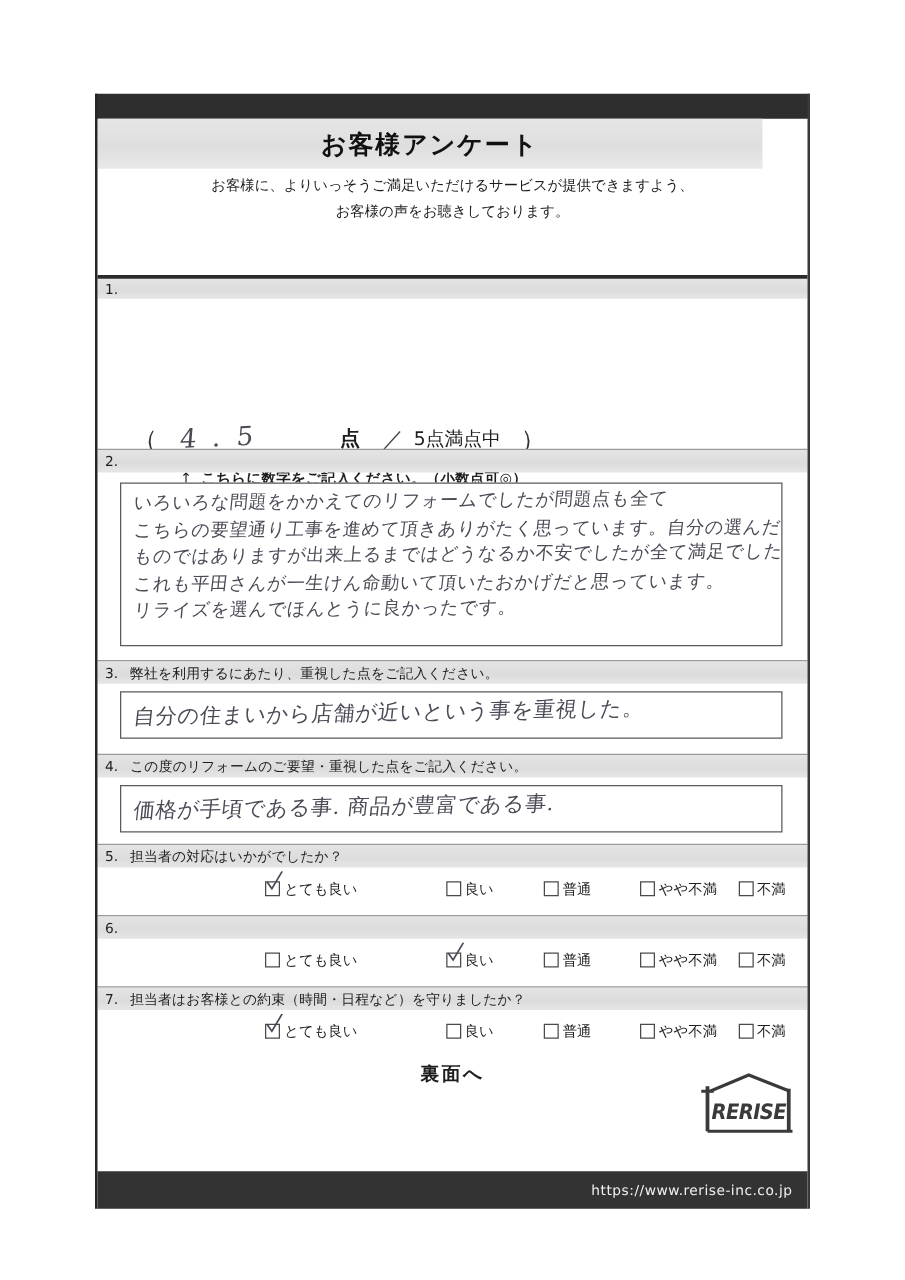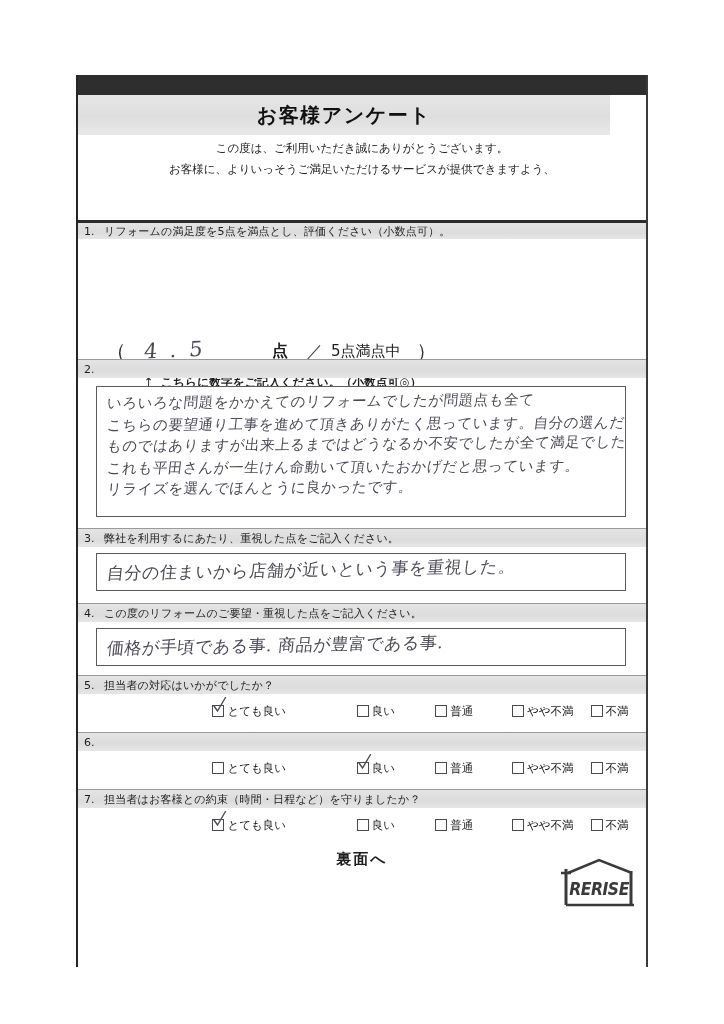--- a/index.html
+++ b/index.html
@@ -259,27 +259,26 @@
 
 <div class="sheet">
 
   <div class="topbar"></div>
 
   <div class="title-band">
     <div class="title">お客様アンケート</div>
   </div>
 
   <div class="intro">
-    <div>この度は、ご利用いただき誠にありがとうございます。</div>
     <div>お客様に、よりいっそうご満足いただけるサービスが提供できますよう、</div>
+    <div>お客様の声をお聴きしております。</div>
   </div>
 
   <div class="qband thick" style="top:145px;">
     <div class="qnum">1.</div>
-    <div class="qtext">リフォームの満足度を5点を満点とし、評価ください（小数点可）。</div>
   </div>
 
   <div class="score-row">
     <span class="paren">（</span>
     <span class="score-blank">
       <span class="hand score-hand">4 . 5</span>
     </span>
     <span class="ten-label">点</span>
     <span class="slash">／</span>
     <span class="of5">5点満点中</span>
@@ -430,15 +429,18 @@
     <svg viewBox="0 0 78 52" width="78" height="52" aria-hidden="true">
       <path d="M6 12 L6 48" stroke="#3a3a3a" stroke-width="3" fill="none"></path>
       <path d="M1 16 L11 16" stroke="#3a3a3a" stroke-width="2.5" fill="none"></path>
       <path d="M8 16 L39 3 L72 16" stroke="#3a3a3a" stroke-width="2.5" fill="none" stroke-linejoin="miter"></path>
       <path d="M71 14 L71 48" stroke="#3a3a3a" stroke-width="3" fill="none"></path>
       <path d="M6 48 L74 48" stroke="#3a3a3a" stroke-width="2.5" fill="none"></path>
       <text x="39" y="38" text-anchor="middle" font-family="DejaVu Sans, Liberation Sans, sans-serif" font-size="17" font-weight="bold" fill="#3a3a3a" transform="scale(0.92 1) translate(3.4 0)" letter-spacing="-0.5">RERISE</text>
     </svg>
   </div>
 
+  <div class="footerbar">
+    <span class="url">https://www.rerise-inc.co.jp</span>
+  </div>
 
   <div class="sheet-frame"></div>
 </div>
 
 </body></html>

